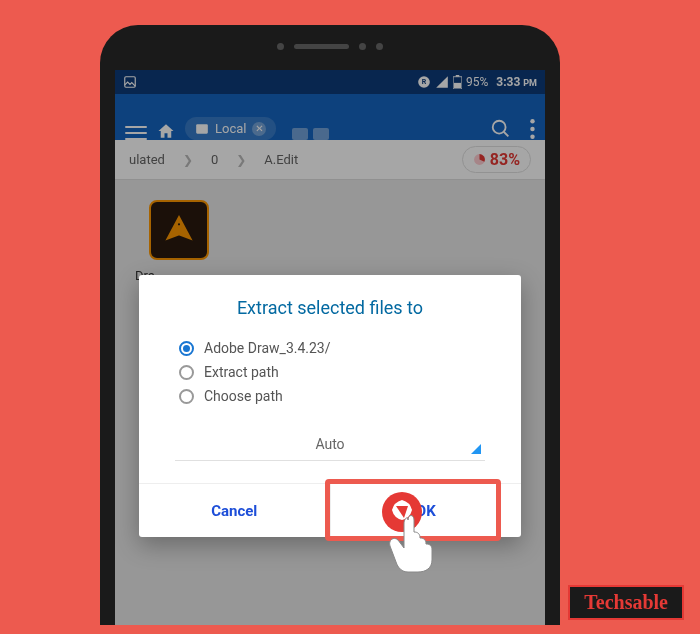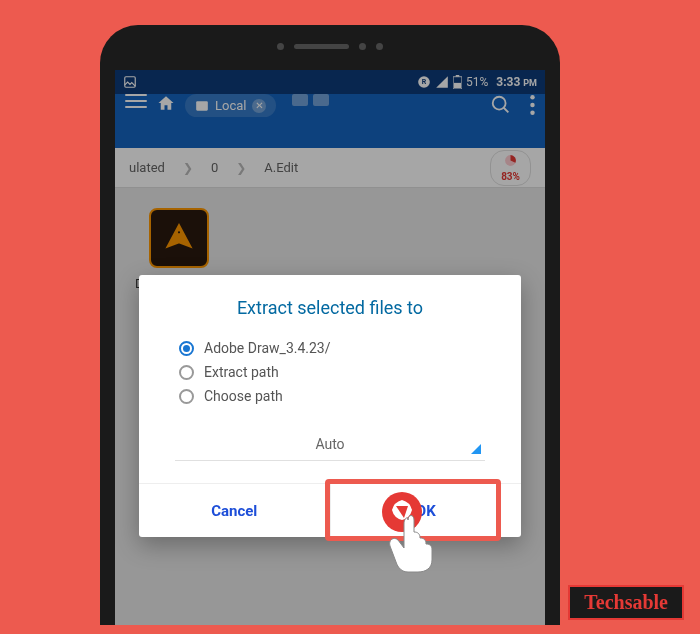--- a/index.html
+++ b/index.html
@@ -44,24 +44,24 @@
       background: #0d3b7a;
       display: flex;
       align-items: center;
       padding: 0 8px;
       color: #fff;
       font-size: 12px;
     }
     .status-left { display: flex; align-items: center; gap: 4px; }
     .status-right { margin-left: auto; display: flex; align-items: center; gap: 4px; }
     .appbar {
-      height: 54px;
+      height: 46px;
       background: #1565c0;
       display: flex;
-      align-items: flex-start;
+      align-items: flex-end;
       padding: 0 10px;
       gap: 10px;
     }
     .hamburger { width: 22px; display: flex; flex-direction: column; gap: 4px; }
     .hamburger span { height: 2px; background: #fff; border-radius: 1px; }
     .location-chip {
       display: flex;
       align-items: center;
       background: rgba(255,255,255,0.15);
       border-radius: 14px;
@@ -89,22 +89,21 @@
     .storage-badge {
       margin-left: auto;
       display: flex;
       align-items: center;
       gap: 4px;
       border: 1px solid #e0e0e0;
       border-radius: 14px;
       padding: 3px 10px;
       color: #e53935;
       font-weight: bold;
-      font-size: 10px;
-      flex-direction: column;
+      font-size: 16px;
     }
     .content { padding: 20px 14px; }
     .app-icon {
       width: 60px;
       height: 60px;
       background: #2a1a0e;
       border: 2px solid #ff9800;
       border-radius: 8px;
       display: flex;
       align-items: center;
@@ -212,21 +211,21 @@
             <text x="12" y="16" text-anchor="middle" font-size="12" fill="#0d3b7a" font-weight="bold">R</text>
           </svg>
         <svg width="14" height="14" viewBox="0 0 24 24" fill="#fff">
             <path d="M2 22L22 2v20z"></path>
           </svg>
         <svg width="9" height="14" viewBox="0 0 10 16" fill="#fff">
             <rect x="3" y="0" width="4" height="2"></rect>
             <rect x="0" y="2" width="10" height="14" fill="none" stroke="#fff"></rect>
             <rect x="1" y="9" width="8" height="6"></rect>
           </svg>
-        <span>51%</span>
+        <span>95%</span>
         <span style="font-weight:bold;margin-left:4px"><span>3:33</span> <span style="font-size:9px">PM</span></span>
       </div>
     </div>
 
     <div class="appbar">
       <div class="hamburger">
           <span></span>
           <span></span>
           <span></span>
         </div>

